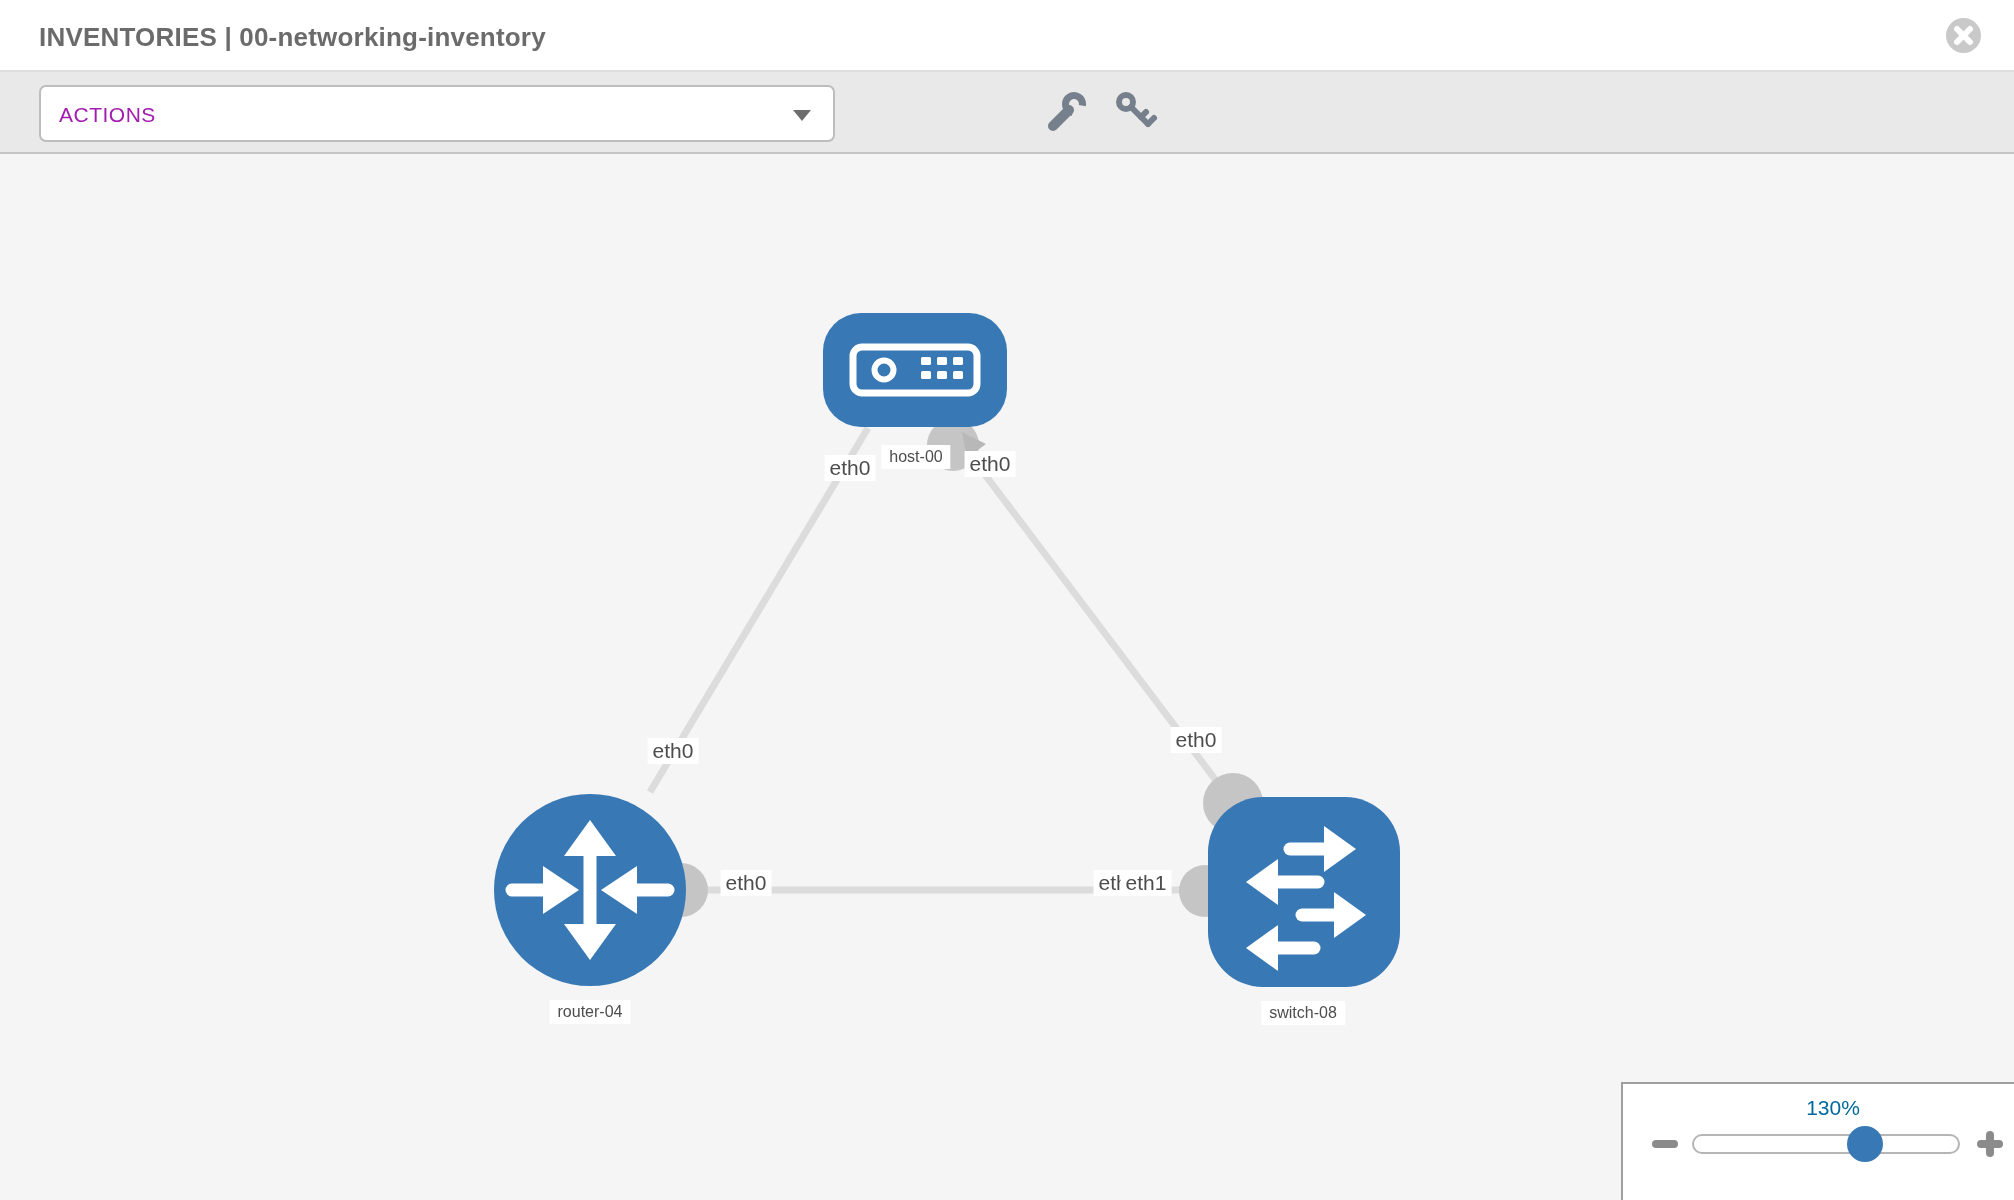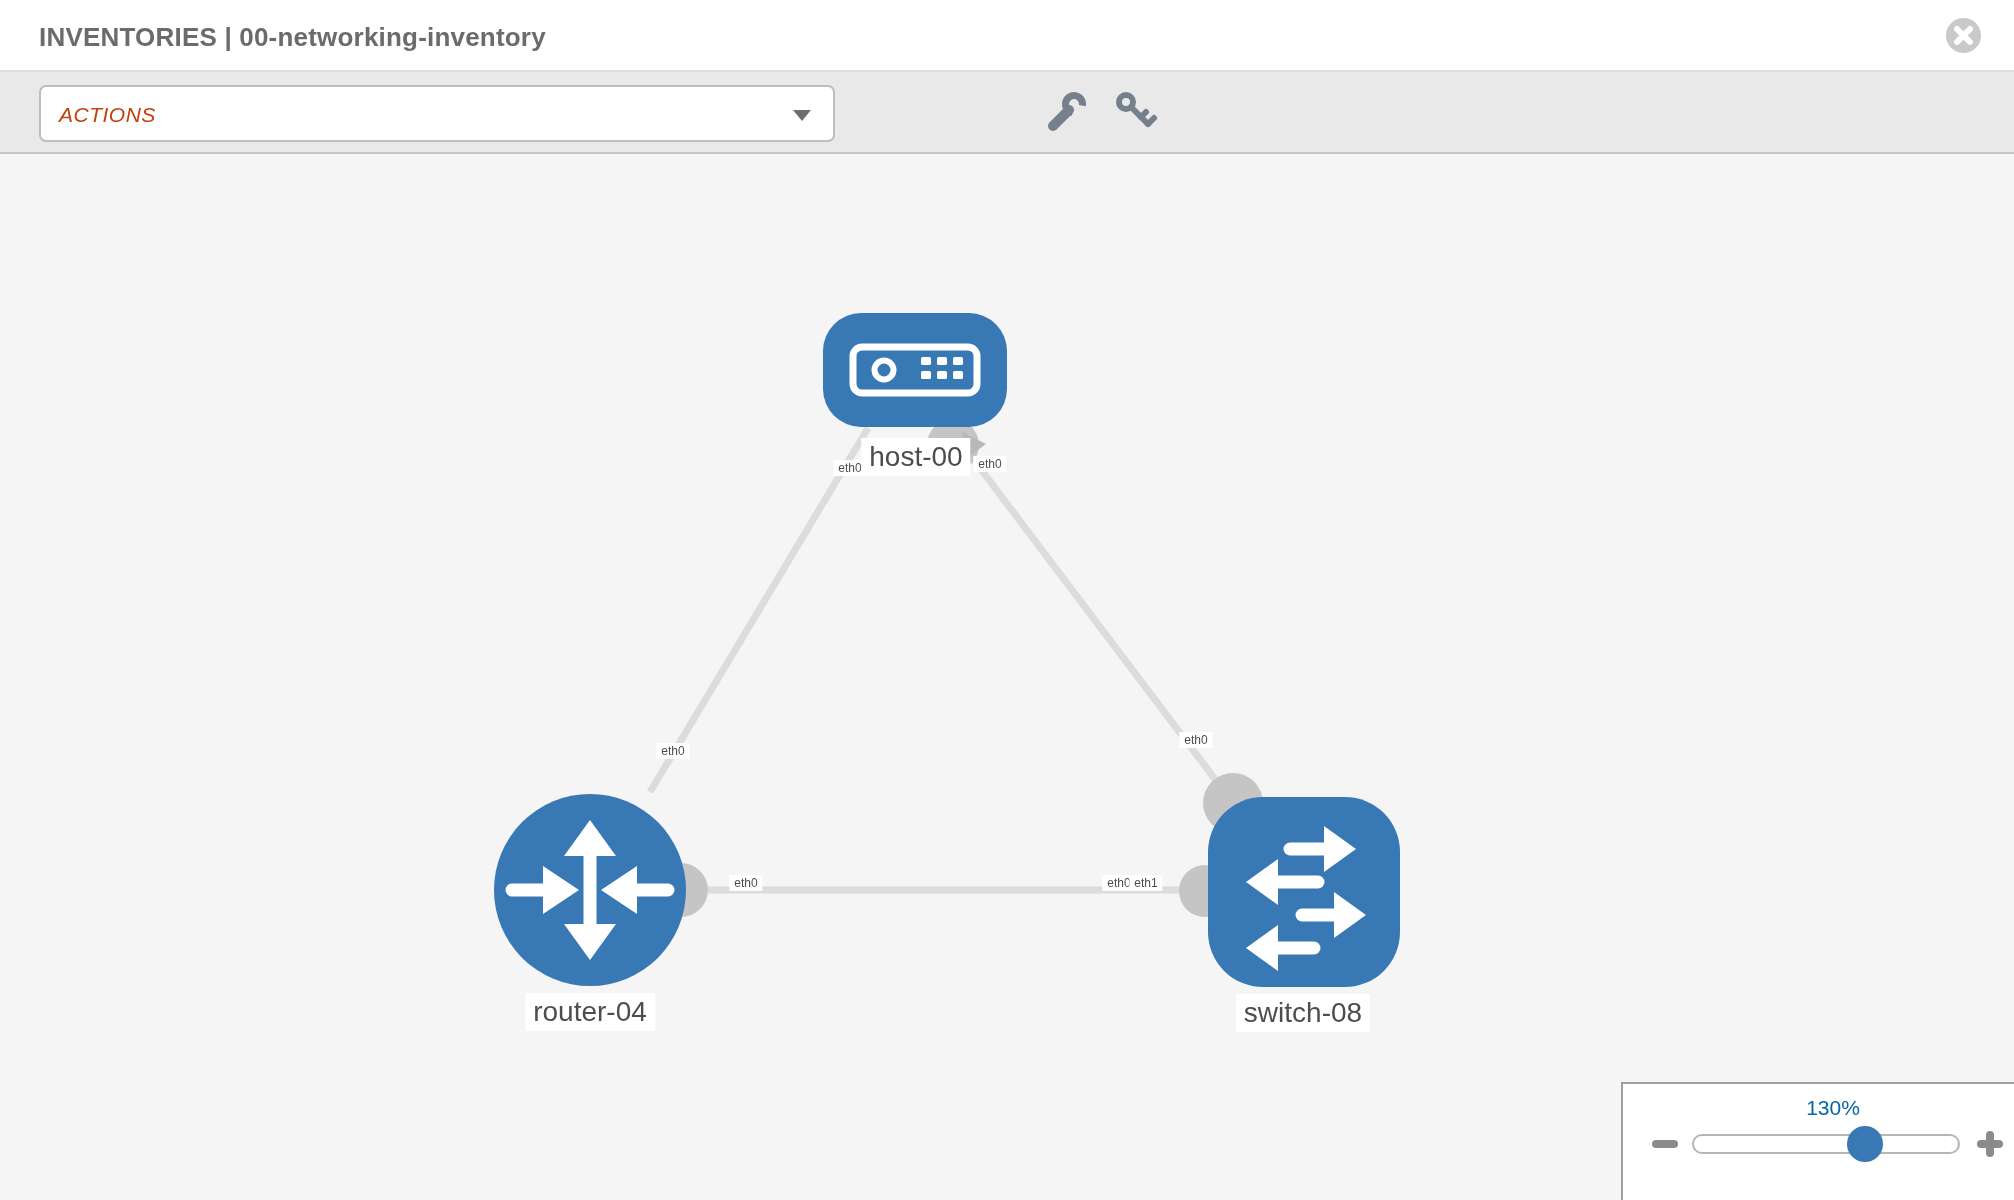--- a/index.html
+++ b/index.html
@@ -25,35 +25,35 @@
   .toolbar{
     position:absolute;left:0;top:72px;width:2014px;height:82px;
     background:#e9e9e9;border-bottom:2px solid #c5c5c5;box-sizing:border-box;
   }
   .combo{
     position:absolute;top:13px;height:57px;background:#fff;
     border:2px solid #bdbdbd;border-radius:7px;box-sizing:border-box;cursor:pointer;
   }
   .combo .combo-label{
     position:absolute;left:18px;top:0;height:53px;line-height:55px;
-    font-size:21px;color:#c2410c;letter-spacing:.5px;font-style:italic;
+    font-size:21px;color:#a21caf;letter-spacing:.5px;
   }
   .chevron{
     position:absolute;right:22px;top:23px;width:0;height:0;
     border-left:9px solid transparent;border-right:9px solid transparent;
     border-top:11px solid #6d6d6d;
   }
   .tool-icon-btn{position:absolute;top:12px;width:56px;height:56px;cursor:pointer;}
   
   .tlabel{
     position:absolute;transform:translate(-50%,-50%);
     background:#ffffff;color:#4d4d4d;white-space:nowrap;z-index:2;
   }
-  .tlabel.node-name{font-size:28px;padding:3px 8px;}
-  .tlabel.port-name{font-size:12px;padding:1px 5px;}
+  .tlabel.node-name{font-size:16px;padding:3px 8px;}
+  .tlabel.port-name{font-size:21px;padding:1px 5px;}
   
   .zoom-panel{
     position:absolute;left:1621px;top:1082px;width:400px;height:125px;
     background:#fff;border:2px solid #9f9f9f;box-sizing:border-box;z-index:4;
   }
   .zoom-level{position:absolute;left:130px;top:12px;width:160px;text-align:center;
     font-size:21px;color:#0369a1;}
   .zoom-minus{position:absolute;left:29px;top:56px;width:26px;height:8px;
     background:#8b8b8b;border-radius:4px;cursor:pointer;}
   .zoom-track{position:absolute;left:69px;top:50px;width:268px;height:20px;

